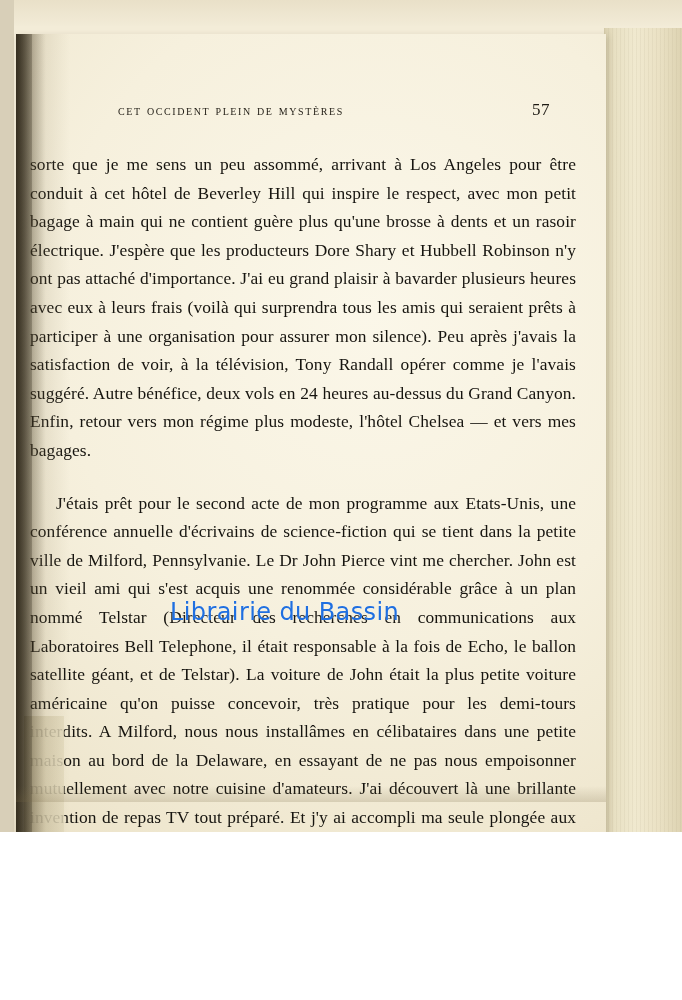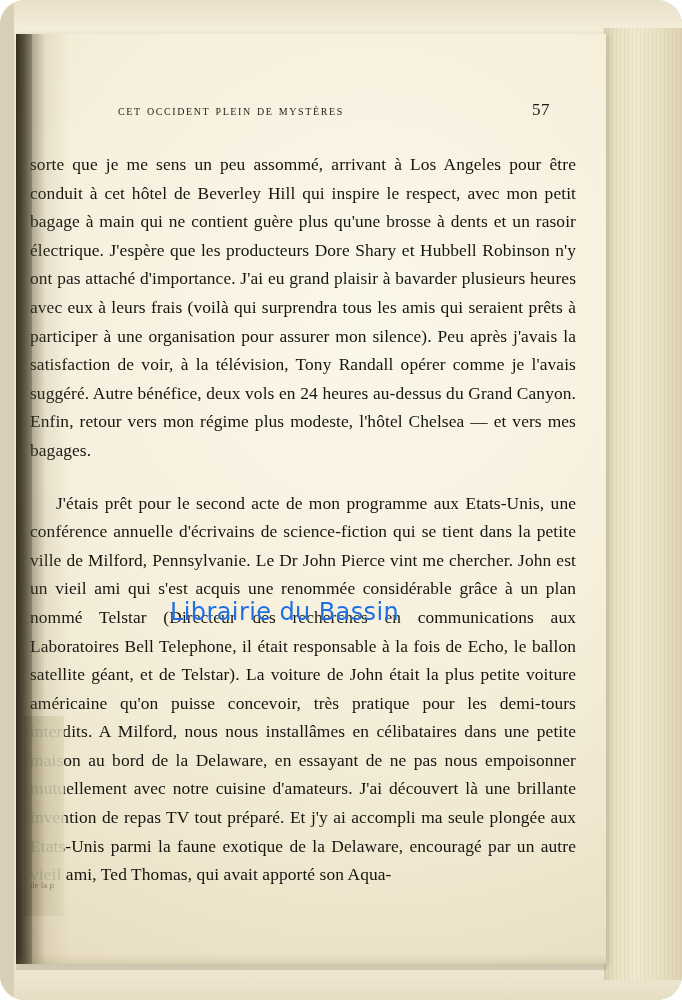--- a/index.html
+++ b/index.html
@@ -10,24 +10,23 @@
   body {
     width: 682px;
     height: 1000px;
     overflow: hidden;
     font-family: "Liberation Serif", serif;
   }
 
   .photo {
     position: relative;
     width: 682px;
-    height: 1000px;
+    height: 832px;
     background: #86efac;
     overflow: hidden;
-    border-radius: 25px;
   }
 
   
   .backdrop {
     position: absolute;
     inset: 0;
     background: #f3ecd8;
   }
   .backdrop-left {
     position: absolute;

